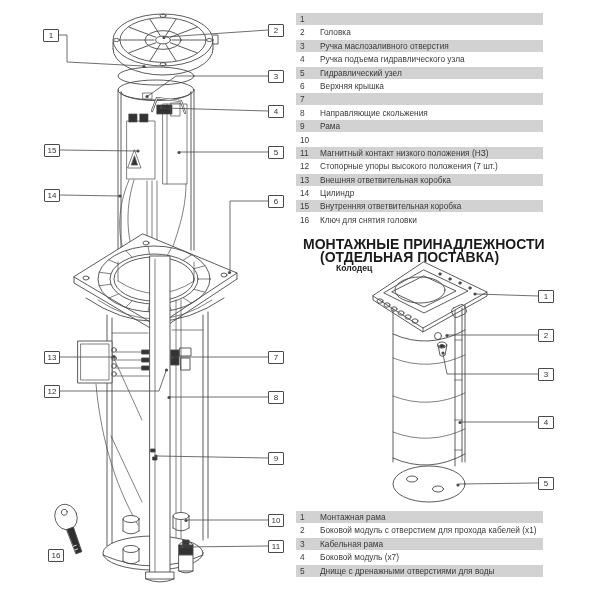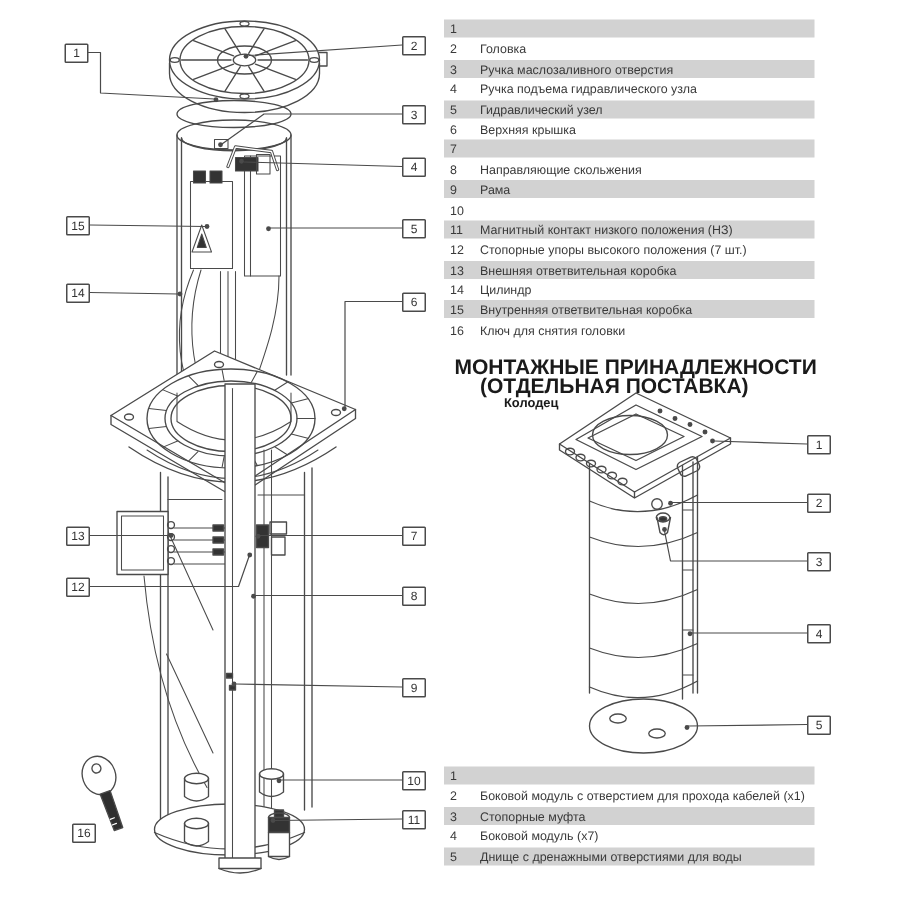--- a/index.html
+++ b/index.html
@@ -357,28 +357,29 @@
       </div>
     </div>
 
   <div class="section-title">МОНТАЖНЫЕ ПРИНАДЛЕЖНОСТИ (ОТДЕЛЬНАЯ ПОСТАВКА)</div>
   <div class="sub-title">Колодец</div>
 
   <div class="list" style="left:296px;top:511px">
 
   <div class="row">
         <span class="num">1</span>
+        <span class="lbl">Монтажная рама</span>
       </div>
       <div class="row">
         <span class="num">2</span>
         <span class="lbl">Боковой модуль с отверстием для прохода кабелей (x1)</span>
       </div>
       <div class="row">
         <span class="num">3</span>
-        <span class="lbl">Стопорные муфта</span>
+        <span class="lbl">Кабельная рама</span>
       </div>
       <div class="row">
         <span class="num">4</span>
         <span class="lbl">Боковой модуль (x7)</span>
       </div>
       <div class="row">
         <span class="num">5</span>
         <span class="lbl">Днище с дренажными отверстиями для воды</span>
       </div>
     </div>

